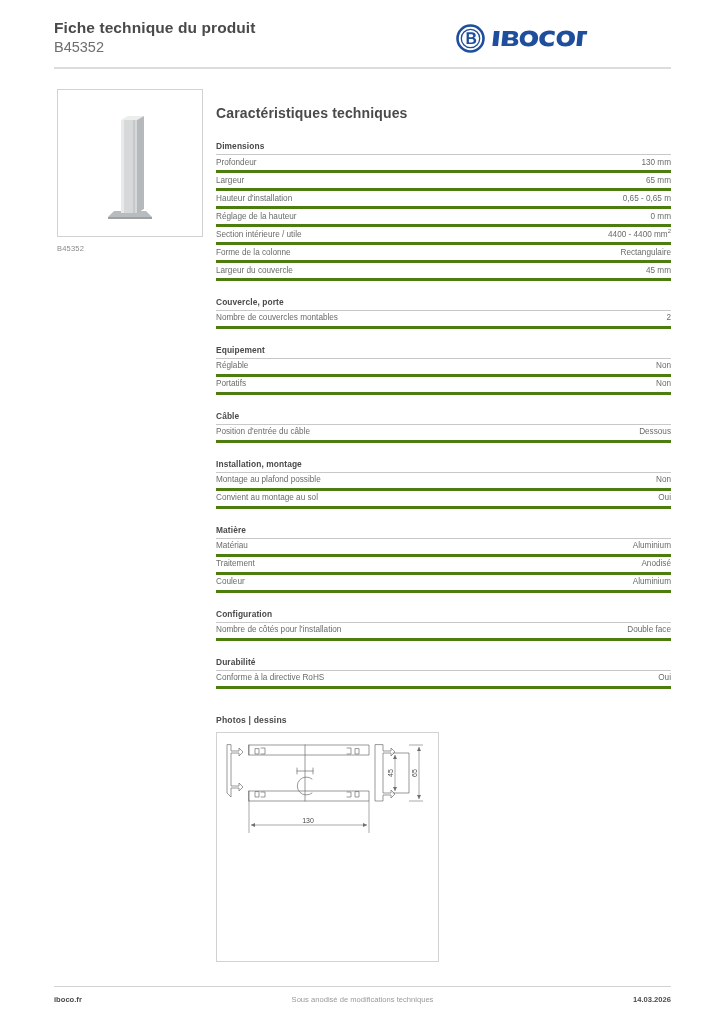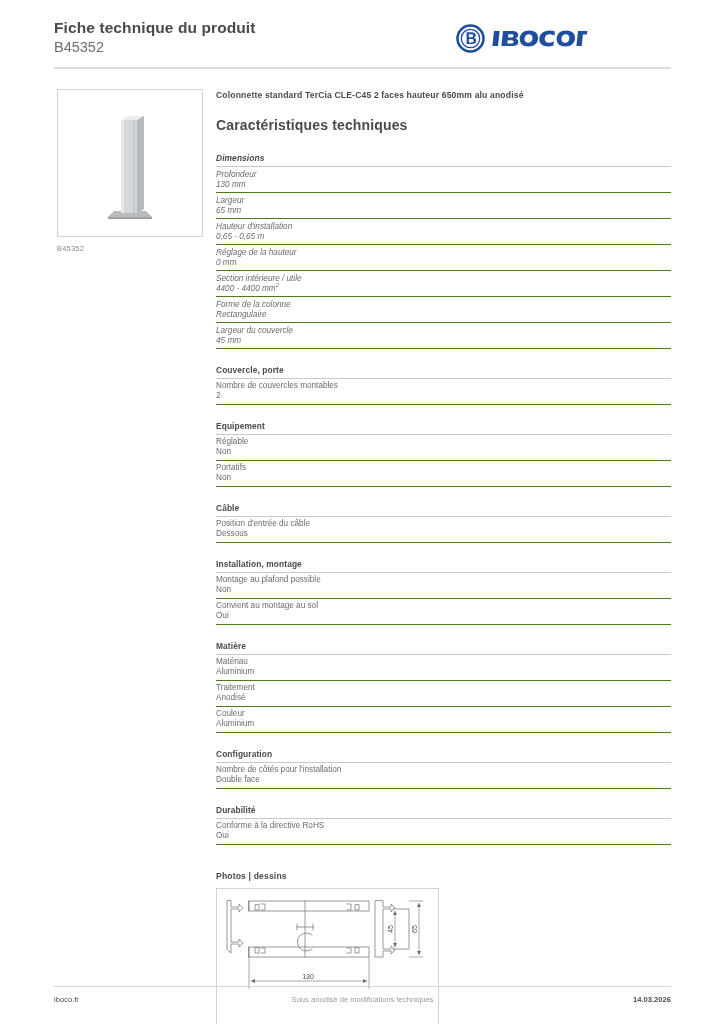--- a/index.html
+++ b/index.html
@@ -118,40 +118,38 @@
     color: #4a4a4a;
     letter-spacing: 0.15px;
     margin-top: 16px;
   }
 
   .section {
     margin-top: 16px;
   }
   .section:first-of-type {
     margin-top: 20px;
-    font-style: italic;
   }
   .section-title {
     font-size: 8.4px;
     font-weight: bold;
     color: #4a4a4a;
     letter-spacing: 0.1px;
     padding-bottom: 3px;
     border-bottom: 1px solid #c8c8c8;
   }
   .spec-row {
     display: flex;
     justify-content: space-between;
     align-items: baseline;
     font-size: 8.2px;
     color: #6b6b6b;
-    border-bottom: 1px solid #4d7c0f;
+    border-bottom: 3px solid #4d7c0f;
     padding: 2.6px 0 2.4px 0;
     line-height: 10px;
-    flex-direction: column;
   }
   .spec-label {
     white-space: nowrap;
   }
   .spec-value {
     white-space: nowrap;
     text-align: center;
   }
   .spec-value sup {
     font-size: 6px;
@@ -196,21 +194,21 @@
     left: 54px;
     top: 995px;
     width: 617px;
     height: 14px;
     font-size: 7.6px;
   }
   .footer-left {
     position: absolute;
     left: 0;
     top: 0;
-    font-weight: normal;
+    font-weight: bold;
     color: #4a4a4a;
     text-align: right;
   }
   .footer-center {
     position: absolute;
     left: 0;
     top: 0;
     width: 617px;
     text-align: center;
     color: #9a9a9a;
@@ -266,21 +264,20 @@
       <polygon points="63,30 79,30 79,123 63,123" fill="#d6d8d9"></polygon>
       <polygon points="63,30 70,26 86,26 79,30" fill="#eceded"></polygon>
       <polygon points="79,30 86,26 86,119 79,123" fill="#b6b9bb"></polygon>
       <rect x="63" y="30" width="3" height="93" fill="#e8e9ea"></rect>
       <rect x="75" y="30" width="2" height="93" fill="#c6c9ca"></rect>
     </svg>
   </div>
   <div class="product-caption">B45352</div>
 
   <div class="content">
-    <div class="product-title">Colonnette standard TerCia CLE-C45 2 faces hauteur 650mm alu anodisé</div>
     <div class="specs-heading">Caractéristiques techniques</div>
 
     <div id="sections-host">
         <div class="section">
           <div class="section-title">Dimensions</div>
           <div class="spec-row">
             <span class="spec-label">Profondeur</span>
             <span class="spec-value">130 mm</span>
           </div>
           <div class="spec-row">

